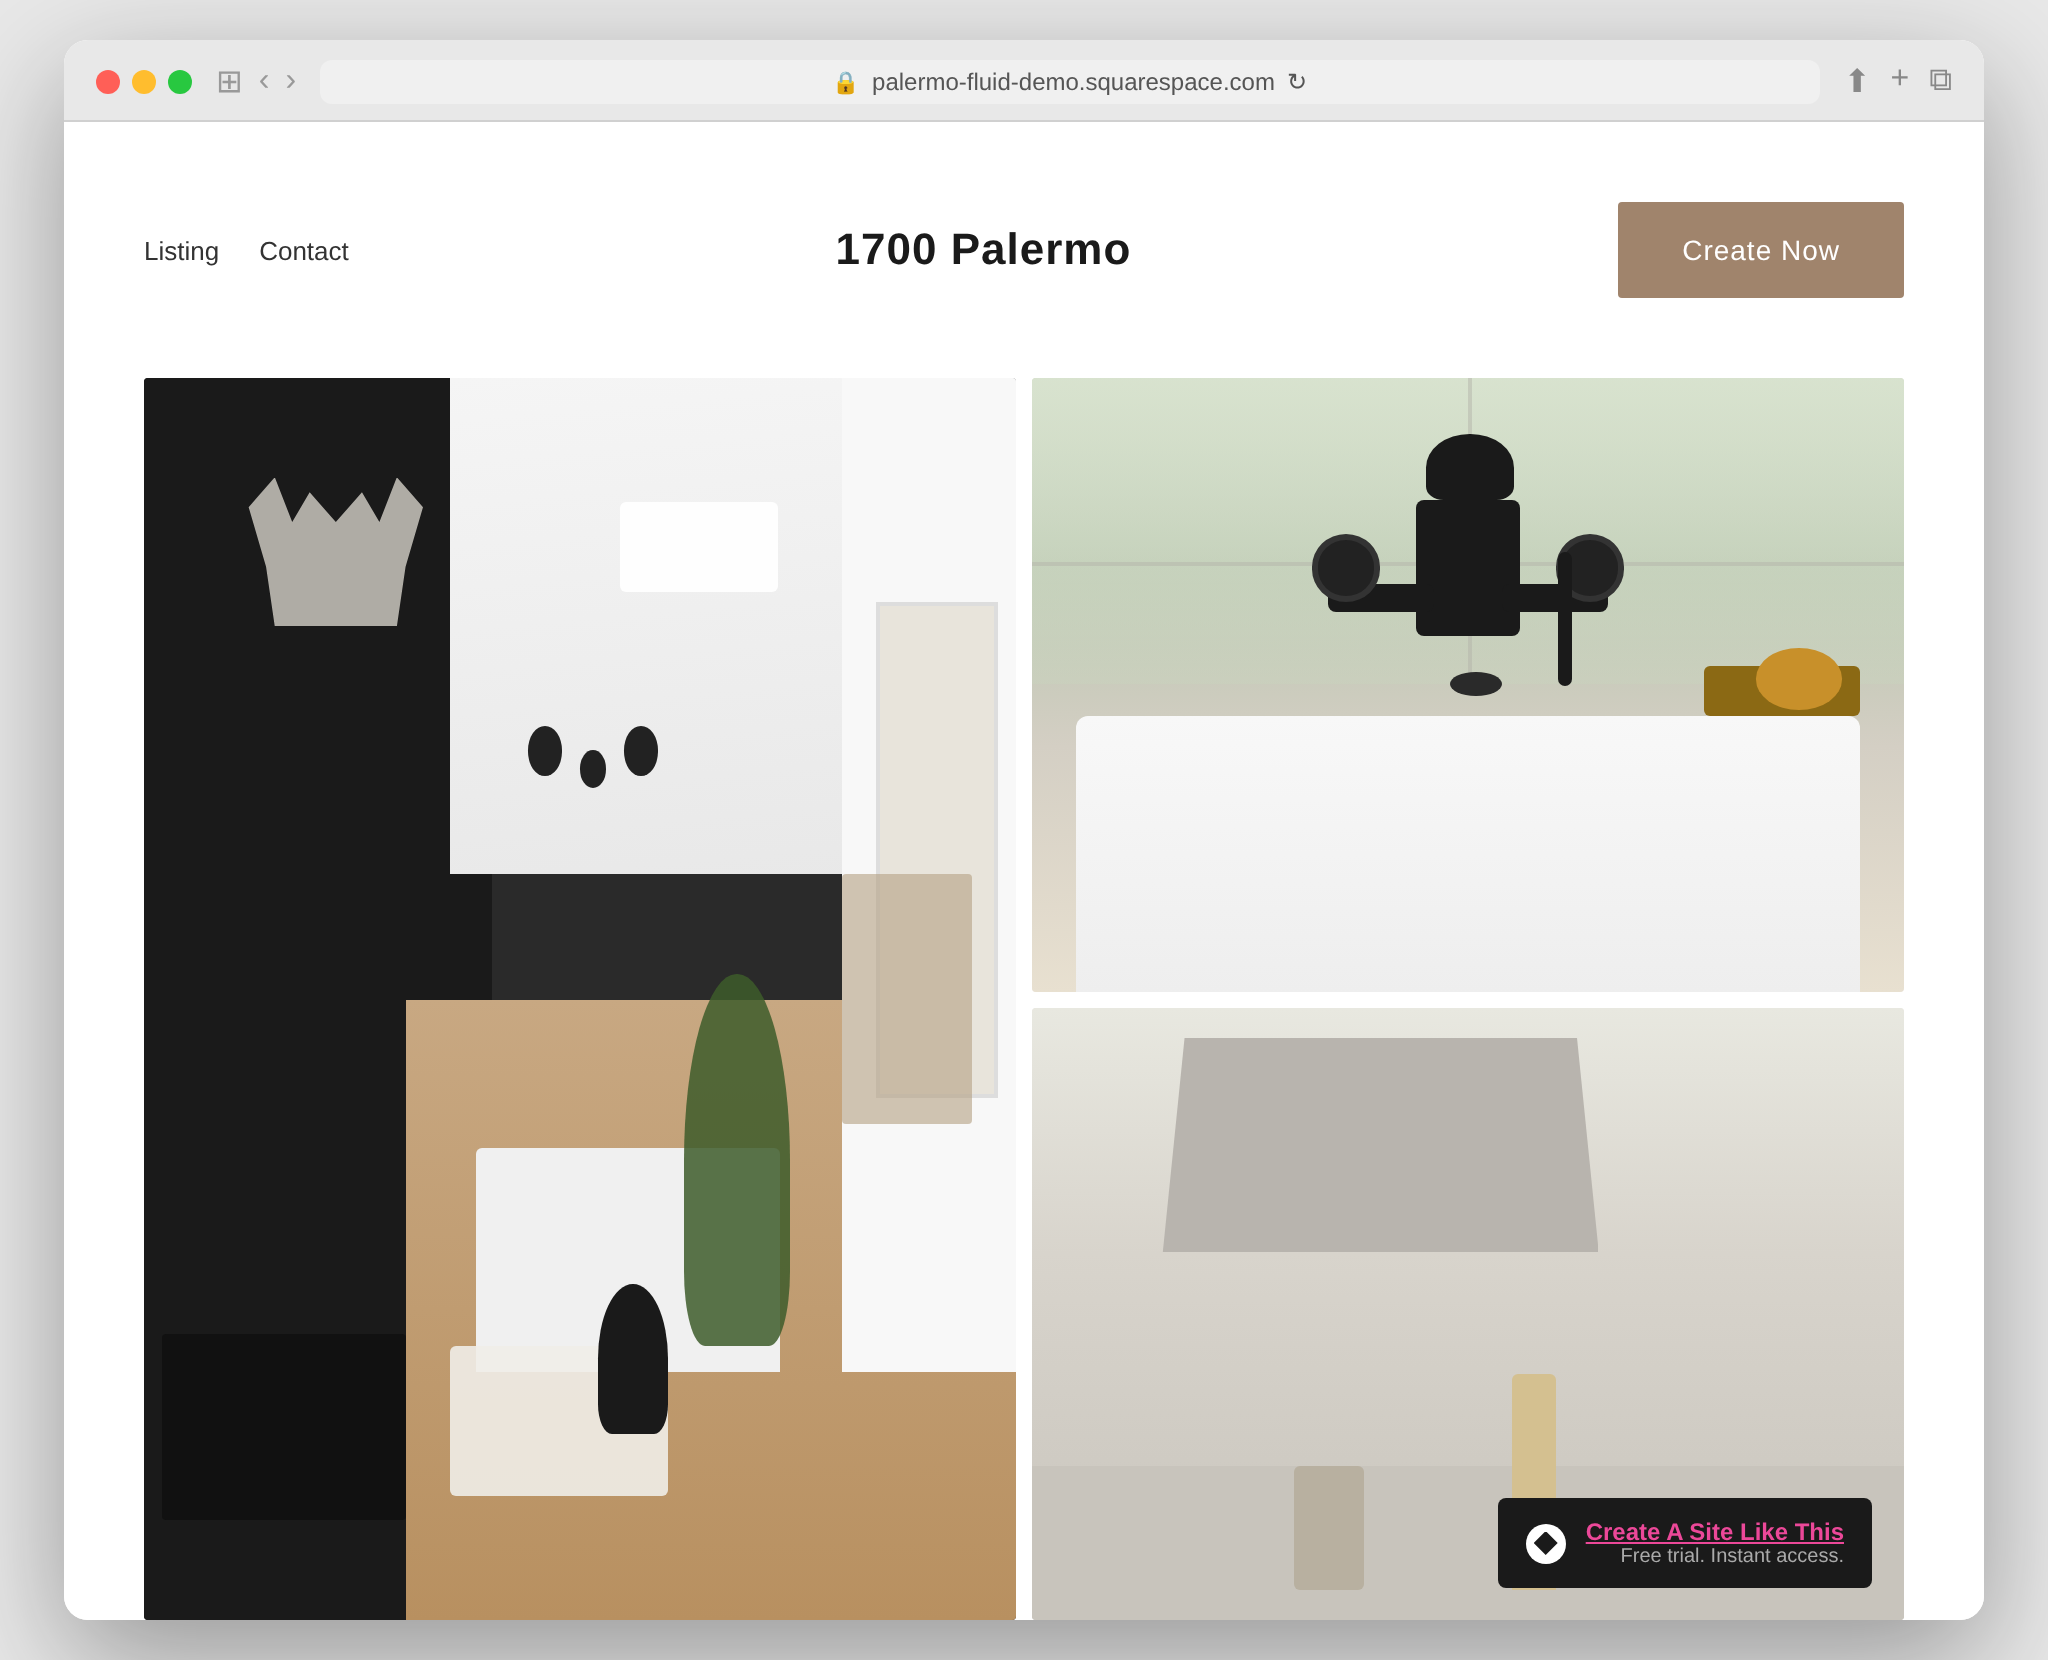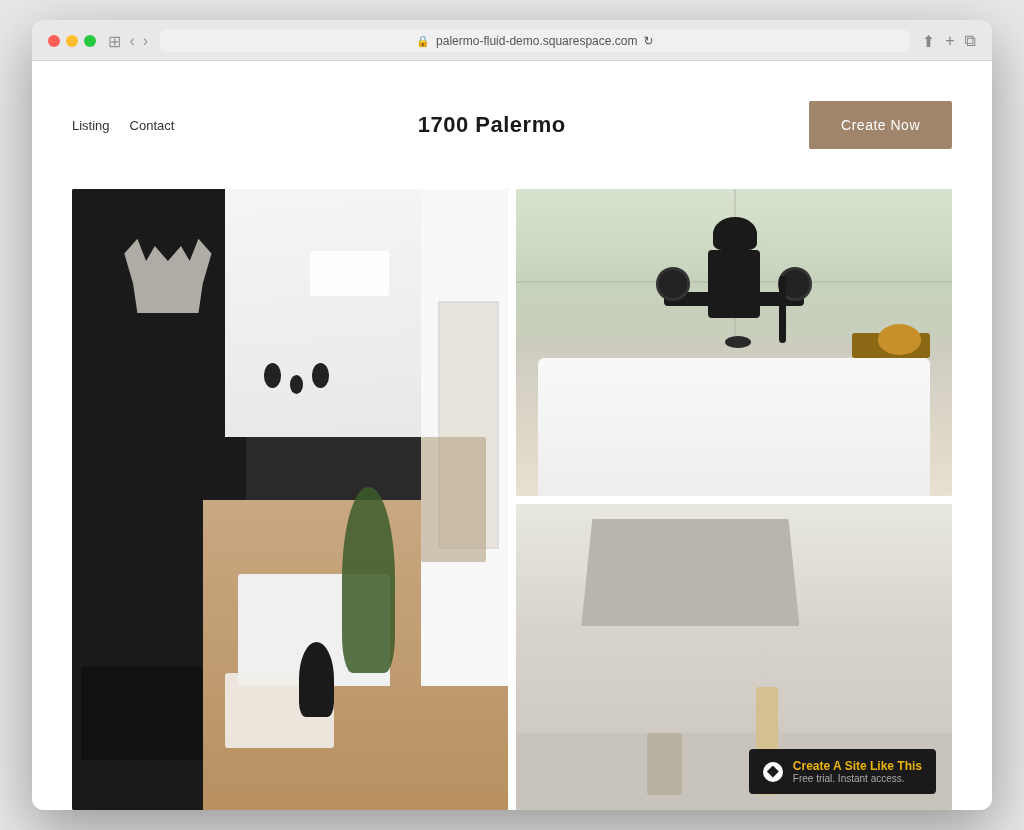--- a/index.html
+++ b/index.html
@@ -380,26 +380,28 @@
     .sq-logo-inner {
       width: 12px;
       height: 12px;
       background: #1a1a1a;
       clip-path: polygon(50% 0%, 100% 50%, 50% 100%, 0% 50%);
     }
 
     .sq-text-main {
       font-size: 12px;
       font-weight: 600;
-      color: #eab308;
+      color: #ec4899;
+      text-decoration: underline;
     }
 
     .sq-text-sub {
       font-size: 10px;
       color: #aaa;
+      text-align: right;
     }
 
     
     .window-light {
       position: absolute;
       top: 0;
       left: 0;
       right: 0;
       height: 50%;
       background: linear-gradient(180deg, rgba(220,230,210,0.8) 0%, rgba(200,215,190,0.3) 100%);

